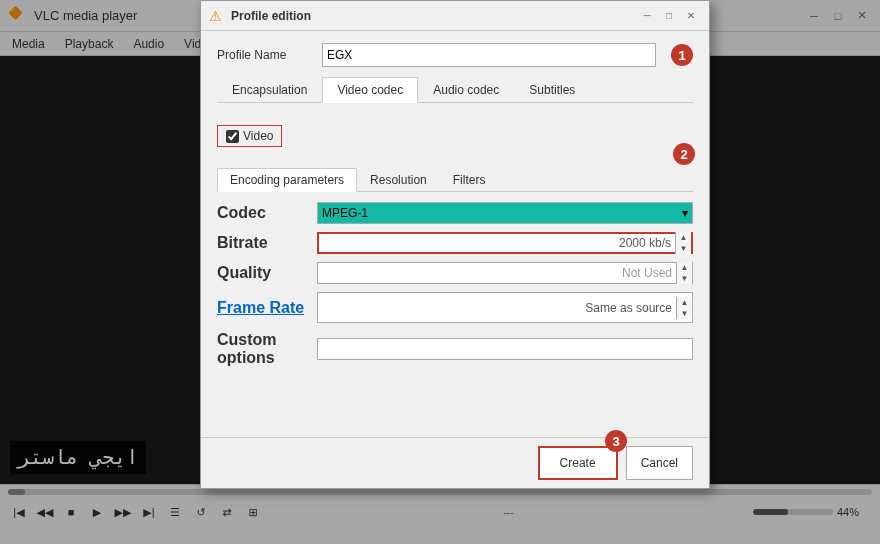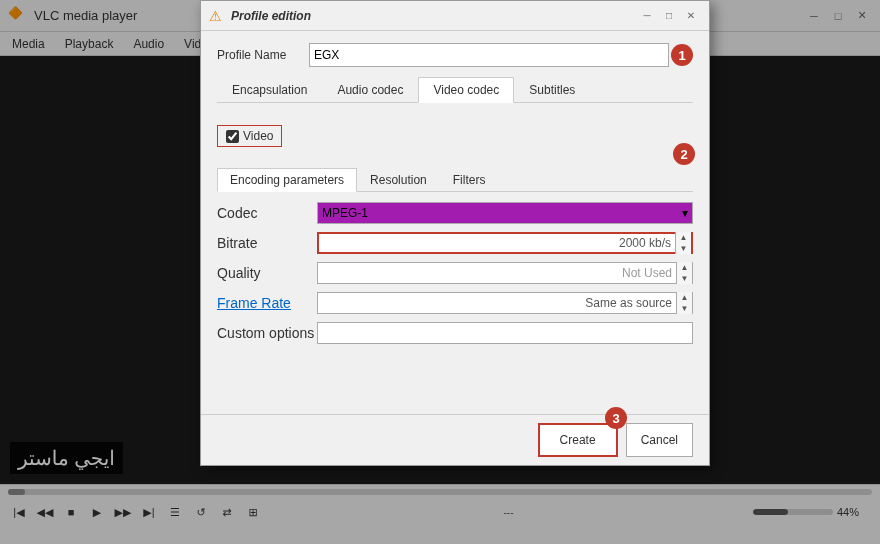--- a/index.html
+++ b/index.html
@@ -83,21 +83,21 @@
 
     
     .watermark {
       position: absolute;
       bottom: 10px;
       left: 10px;
       background: rgba(0,0,0,0.7);
       color: white;
       font-size: 20px;
       padding: 4px 8px;
-      font-family: Liberation Sans, sans-serif;
+      font-family: Liberation Mono, monospace;
       direction: rtl;
     }
 
     
     .vlc-controls {
       height: 60px;
       background: #f0f0f0;
       border-top: 1px solid #ccc;
       display: flex;
       flex-direction: column;
@@ -194,21 +194,20 @@
       width: 16px;
       height: 16px;
       color: #e67e00;
       font-size: 14px;
     }
     .dialog-title {
       flex: 1;
       font-size: 12px;
       font-weight: 600;
       color: #333;
-      font-style: italic;
     }
     .dialog-titlebar-buttons {
       display: flex;
       gap: 2px;
     }
     .dialog-btn {
       width: 20px;
       height: 20px;
       display: flex;
       align-items: center;
@@ -221,21 +220,21 @@
     }
 
     .dialog-body {
       padding: 12px 16px;
     }
 
     
     .profile-name-row {
       display: flex;
       align-items: center;
-      gap: 2px;
+      gap: 15px;
       margin-bottom: 10px;
     }
     .profile-name-label {
       font-size: 12px;
       color: #333;
       width: 90px;
     }
     .profile-name-input {
       flex: 1;
       height: 24px;
@@ -335,28 +334,29 @@
     }
 
     
     .form-field {
       display: flex;
       align-items: center;
       margin-bottom: 8px;
     }
     .field-label {
       width: 100px;
-      font-size: 14px;
-      color: #333;
+      font-size: 16px;
+      color: #333;
+      font-weight: bold;
     }
     .field-select {
       flex: 1;
       height: 22px;
       border: 1px solid #aaa;
-      background: #a21caf;
+      background: #14b8a6;
       font-size: 12px;
       display: flex;
       align-items: center;
       justify-content: space-between;
       padding: 0 4px;
       gap: 9px;
     }
     .spinner-btn {
       display: flex;
       flex-direction: column;
@@ -395,21 +395,21 @@
       height: 22px;
       border: 1px solid #aaa;
       background: white;
       display: flex;
       align-items: center;
       justify-content: space-between;
       padding-left: 20px;
     }
     .framerate-field {
       flex: 1;
-      height: 22px;
+      height: 31px;
       border: 1px solid #aaa;
       background: white;
       display: flex;
       align-items: center;
       justify-content: space-between;
     }
     .custom-input {
       flex: 1;
       height: 22px;
       border: 1px solid #aaa;
@@ -554,22 +554,22 @@
       <div class="dialog-body">
 
         <div class="profile-name-row">
           <span class="profile-name-label">Profile Name</span>
           <input class="profile-name-input" type="text" value="EGX" style="">
           <div class="badge-circle">1</div>
         </div>
 
         <div class="tabs-row">
           <div class="tab">Encapsulation</div>
+          <div class="tab active">Video codec</div>
           <div class="tab">Audio codec</div>
-          <div class="tab active">Video codec</div>
           <div class="tab">Subtitles</div>
         </div>
 
         <div class="video-checkbox-row">
           <label class="video-checkbox-label">
             <input type="checkbox" class="checkbox-input" checked="" style="">
             <span>Video</span>
           </label>
 
           <div class="badge-2">2</div>

